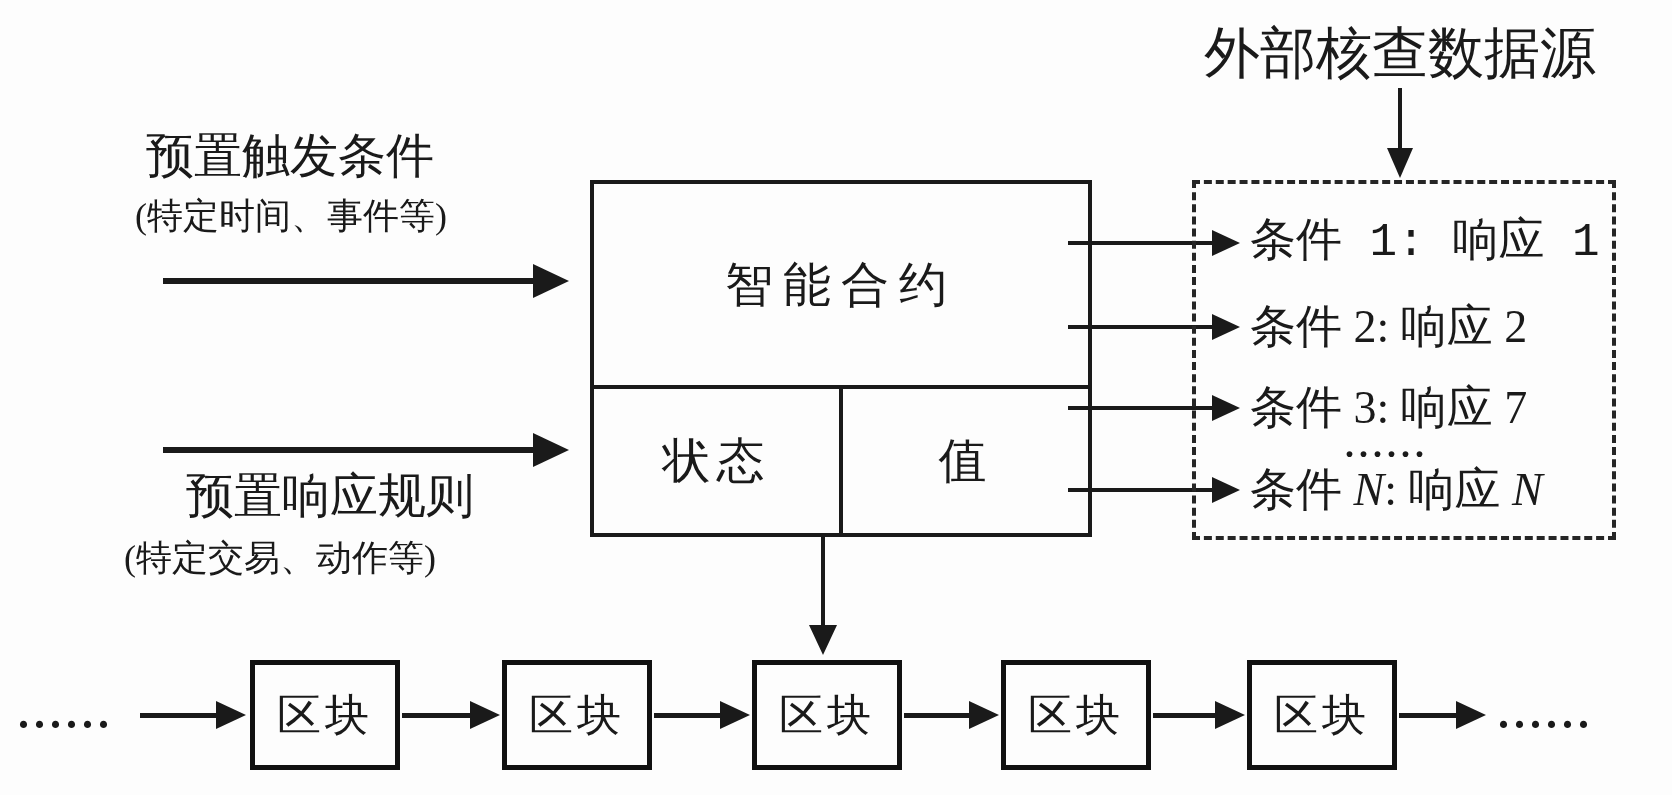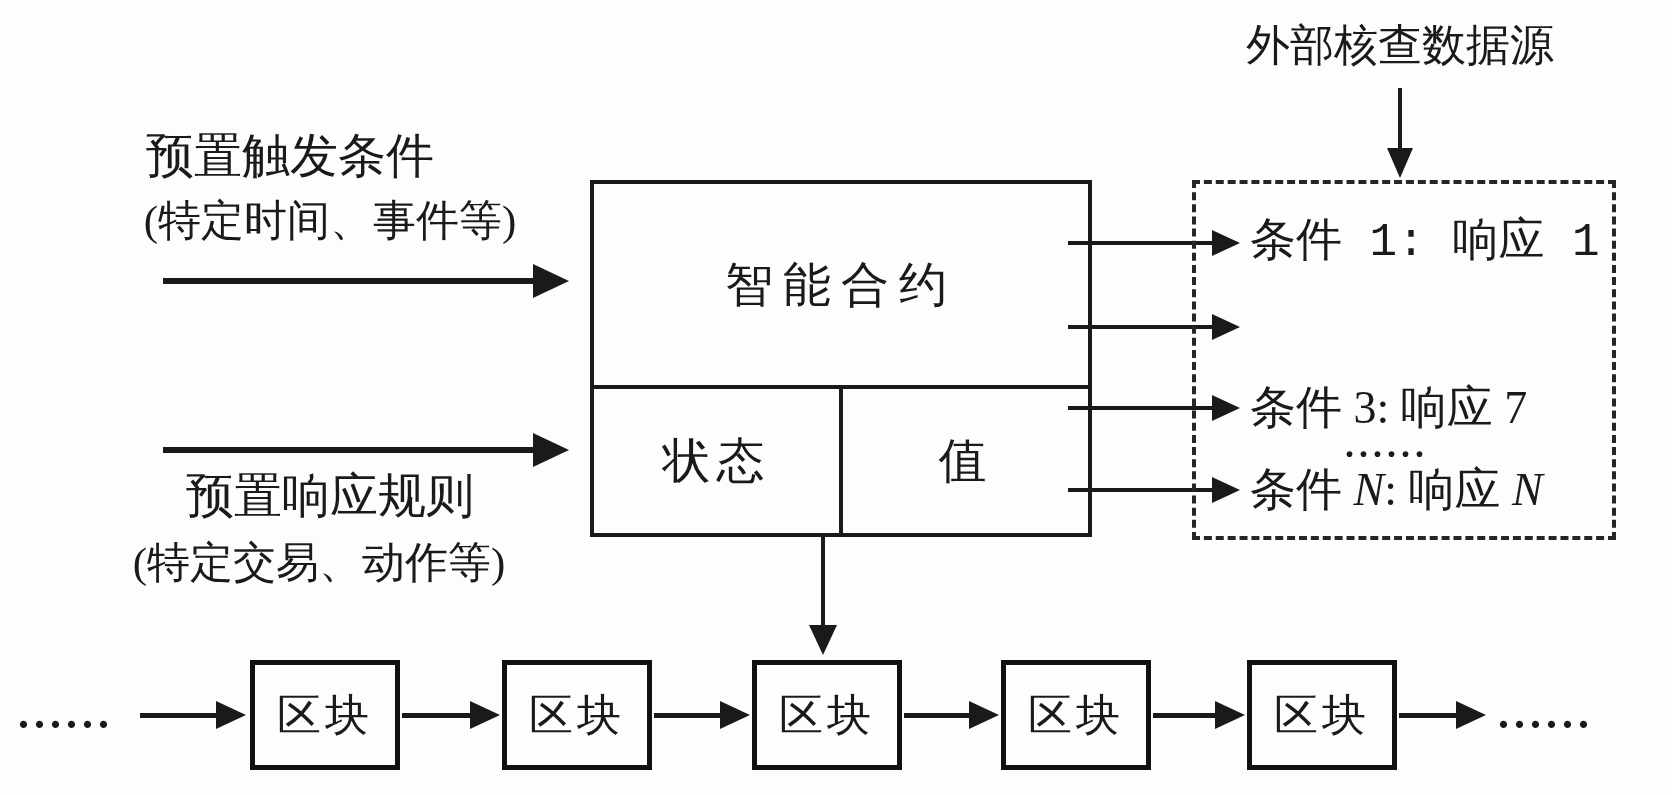--- a/index.html
+++ b/index.html
@@ -17,22 +17,22 @@
   }
   .ctext{text-align:center;}
   
   .hline{position:absolute;background:#1a1a1a;height:5px;}
   .vline{position:absolute;background:#1a1a1a;width:4px;}
   .head-e{position:absolute;width:0;height:0;border-style:solid;
           border-color:transparent transparent transparent #1a1a1a;}
   .head-s{position:absolute;width:0;height:0;border-style:solid;
           border-color:#1a1a1a transparent transparent transparent;}
   
-  .lbl{position:absolute;font-size:44px;line-height:1.25;white-space:nowrap;color:#1a1a1a;}
-  .lbl-sm{font-size:43px;margin-left:39px;}
+  .lbl{position:absolute;font-size:56px;line-height:1.25;white-space:nowrap;color:#1a1a1a;}
+  .lbl-sm{font-size:36px;}
   .lbl-lg{font-size:48px;}
   
   .contract{
     position:absolute;left:590px;top:180px;width:502px;height:357px;
     border:4px solid #1a1a1a;box-sizing:border-box;background:#fdfdfd;
   }
   .contract-top{
     height:201px;border-bottom:4px solid #1a1a1a;
     display:flex;align-items:center;justify-content:center;
     font-size:48px;letter-spacing:10px;
@@ -102,20 +102,21 @@
     <div class="hline" style="left:1068px;top:406px;width:144px;height:4px;"></div>
     <div class="head-e" style="left:1212px;top:395px;border-width:13px 0 13px 28px;"></div>
   </div>
   <div>
     <div class="hline" style="left:1068px;top:488px;width:144px;height:4px;"></div>
     <div class="head-e" style="left:1212px;top:477px;border-width:13px 0 13px 28px;"></div>
   </div>
 
   <div class="verify"></div>
   <div class="cond" style="top:214px;font-family:Liberation Mono, monospace;">条件 1: 响应 1</div>
+  <div class="cond" style="top:298px;">条件 2: 响应 2</div>
   <div class="cond" style="top:379px;">条件 3: 响应 7</div>
   <div class="dots" style="left:1345px;top:424px;font-size:36px;">......</div>
   <div class="cond" style="top:461px;"><span>条件 </span><span class="var">N</span><span>: 响应 </span><span class="var">N</span></div>
 
   <div>
     <div class="vline" style="left:821px;top:537px;height:88px;"></div>
     <div class="head-s" style="left:809px;top:625px;border-width:30px 14px 0 14px;"></div>
   </div>
 
   <div class="dots" style="left:18px;top:688px;font-size:44px;">......</div>

